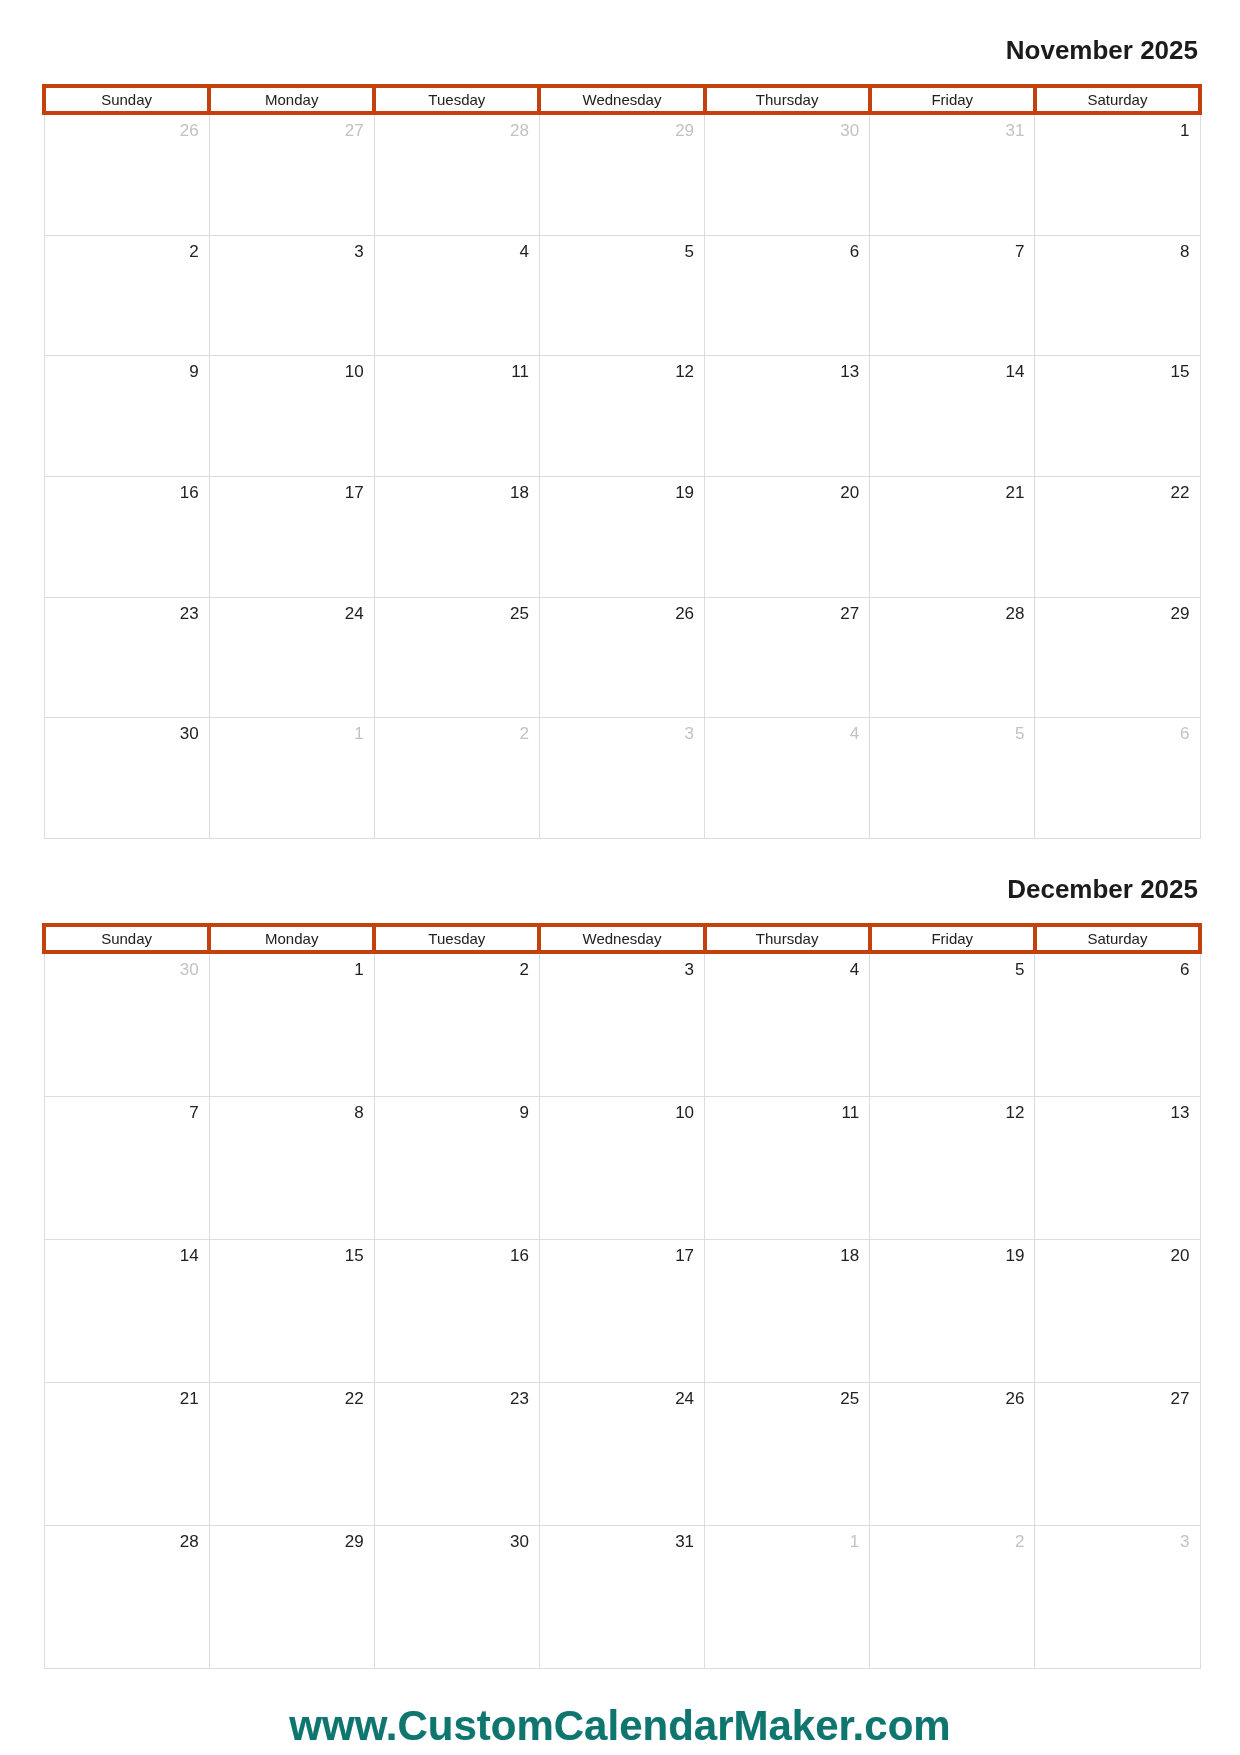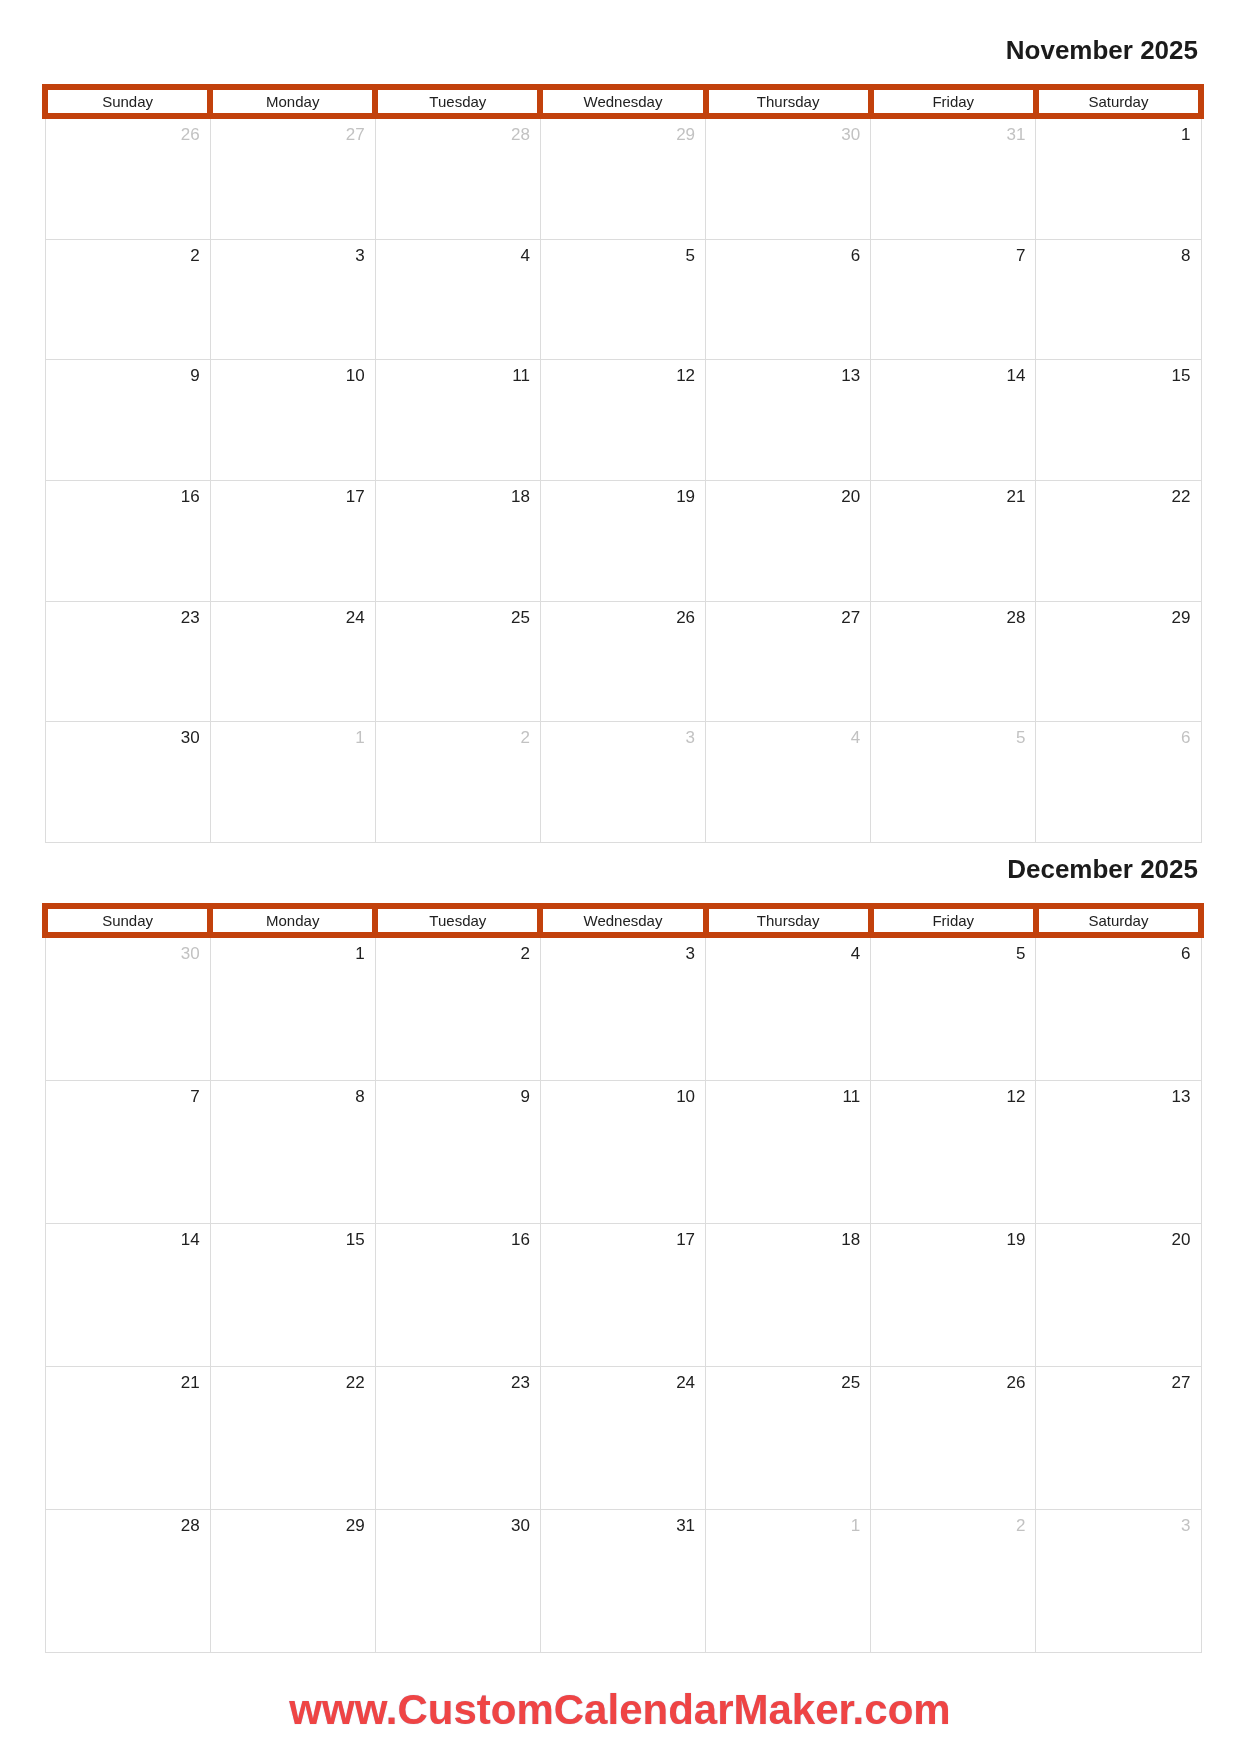--- a/index.html
+++ b/index.html
@@ -4,33 +4,33 @@
 <style>
   html,body{margin:0;padding:0;background:#ffffff;}
   body{
     width:1240px;height:1755px;
     font-family:"Liberation Sans","DejaVu Sans",sans-serif;
     color:#212121;
     -webkit-font-smoothing:antialiased;
   }
   .page{padding-top:36px;}
   .months{width:1156px;margin:0 auto;}
-  .month + .month{margin-top:12px;}
+  .month + .month{margin-top:36px;}
   .month-title{
     font-size:26px;line-height:28px;font-weight:700;
     color:#1b1b1b;text-align:right;margin:0 0 20px 0;
   }
   .cal{
     display:table;width:100%;table-layout:fixed;
     border-collapse:collapse;background:#ffffff;
   }
   .row{display:table-row;}
   .hcell{
     display:table-cell;
-    border:6px solid #c2410c;
+    border:4px solid #c2410c;
     text-align:center;vertical-align:middle;
     font-size:15px;line-height:22px;height:23px;
     color:#212121;padding:0;
   }
   .cell{
     display:table-cell;
     border:1px solid #dcdcdc;
     vertical-align:top;text-align:right;
     padding:6px 10px 0 0;
     font-size:17px;line-height:20px;
@@ -38,21 +38,21 @@
   .weeks-6 .cell{height:113.7px;}
   .weeks-5 .cell{height:136px;}
   .cell .num{color:#212121;}
   .cell.muted .num{color:#c2c2c2;}
   .watermark{
     margin-top:34px;
     text-align:center;
     font-size:42px;line-height:46px;
     font-weight:700;
     letter-spacing:0px;
-    color:#ef4444;
+    color:#0f766e;
     text-shadow:0 0 1px rgba(91,133,211,0.55);
   }
 </style>
 </head>
 <body>
 
 <div class="page">
   <div class="months" id="months">
       <section class="month">
         <h2 class="month-title">November 2025</h2>

